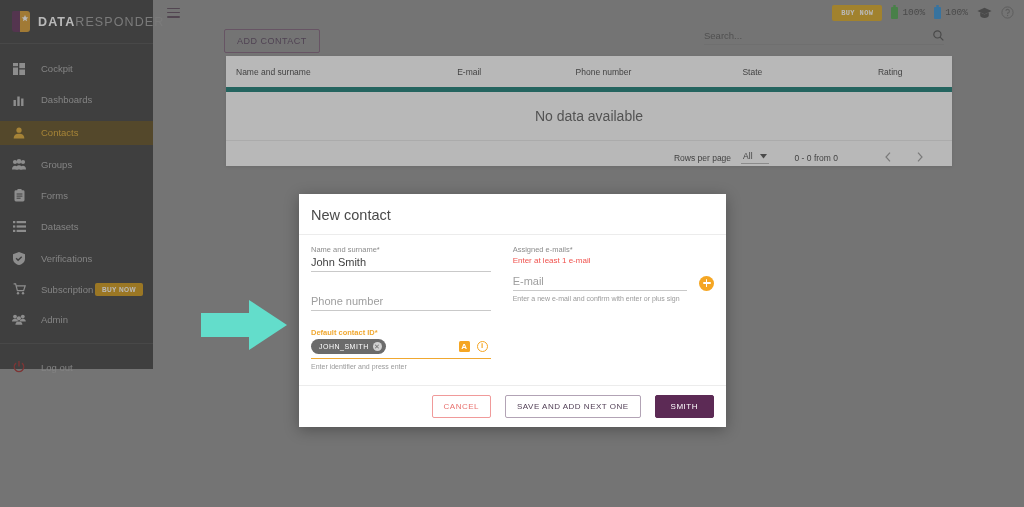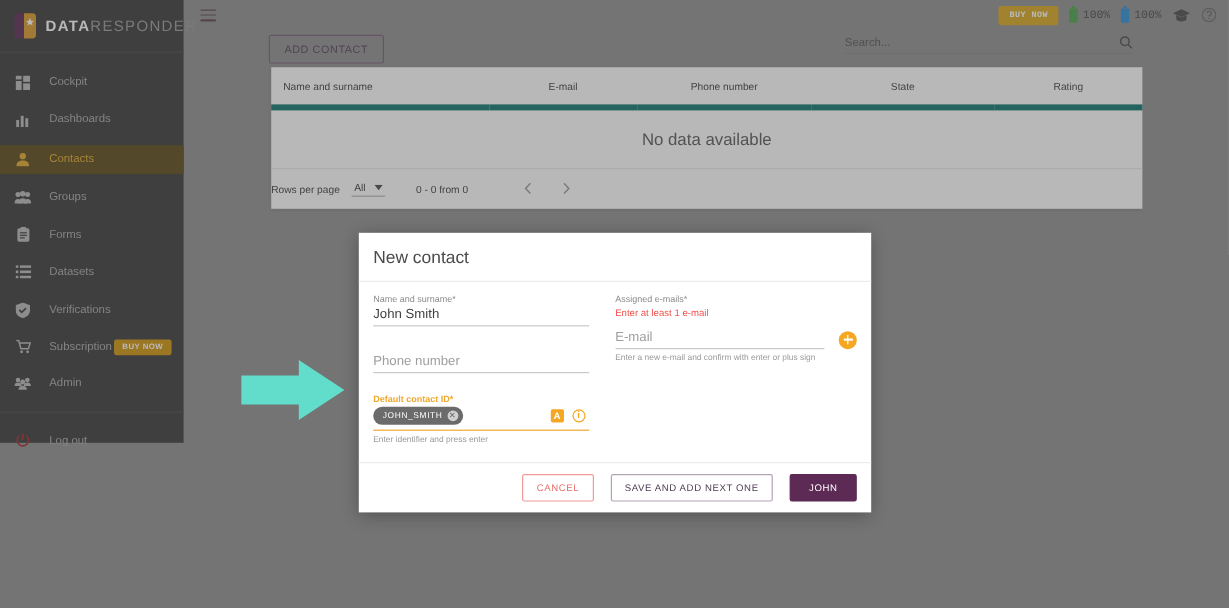--- a/index.html
+++ b/index.html
@@ -109,22 +109,22 @@
     font-size: 8.5px; font-weight: normal; color: #3d3d3d;
     text-align: center; padding: 11px 0 10px 0;
     border-bottom: 5px solid #0f766e;
   }
   table.grid th.first { text-align: left; padding-left: 10px; }
   .nodata {
     text-align: center; font-size: 14px; color: #5a5a5a;
     padding: 16px 0; border-bottom: 1px solid #e8e8e8;
   }
   .pager {
-    display: flex; align-items: center; 
-    gap: 0; padding: 10px 16px 10px 0; font-size: 8.5px; color: #3d3d3d;
+    display: flex; align-items: center; justify-content: flex-end;
+    gap: 0; padding: 10px 16px 2px 0; font-size: 8.5px; color: #3d3d3d;
   }
   .pager .lbl { margin-right: 10px; }
   .pager .select {
     display: flex; align-items: center; gap: 7px;
     border-bottom: 1px solid #b4b4b4; padding: 0 2px 2px 2px;
     margin-right: 26px;
   }
   .pager .range { margin-right: 34px; }
   .pager .chev { padding: 0 13px; color: #9a9a9a; }
 
@@ -505,21 +505,21 @@
           <span class="plus-btn"></span>
         </div>
         <div class="hint">Enter a new e-mail and confirm with enter or plus sign</div>
 
       </div>
     </div>
 
     <div class="dlg-footer">
       <button class="btn btn-cancel">CANCEL</button>
       <button class="btn btn-next">SAVE AND ADD NEXT ONE</button>
-      <button class="btn btn-save">JOHN</button>
+      <button class="btn btn-save">SMITH</button>
     </div>
   </div>
 
   <div id="arrow">
     <svg width="86" height="50" viewBox="0 0 86 50">
       <path d="M0 13 H48 V0 L86 25 L48 50 V37 H0 Z" fill="#63ddcb"></path>
     </svg>
   </div>
 
 </div>

